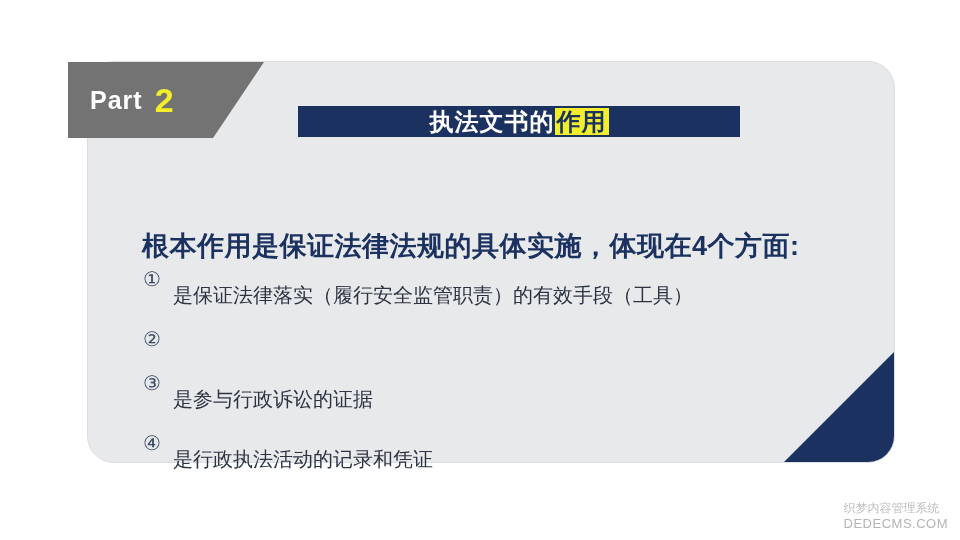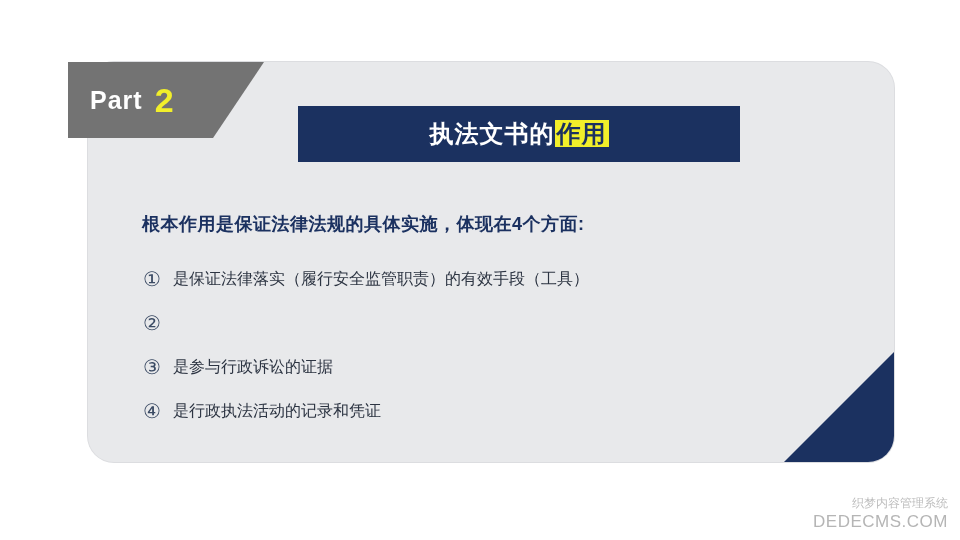--- a/index.html
+++ b/index.html
@@ -80,24 +80,24 @@
     margin-left: 12px;
     line-height: 1;
   }
 
   
   .title-bar {
     position: absolute;
     left: 298px;
     top: 106px;
     width: 442px;
-    height: 56px;
+    height: 31px;
     background: #1b3160;
     display: flex;
-    align-items: center;
+    align-items: flex-start;
     justify-content: center;
   }
   .title-bar .title-text {
     color: #ffffff;
     font-size: 24px;
     font-weight: bold;
     letter-spacing: 1px;
     white-space: nowrap;
   }
   .title-bar .title-text .hl {
@@ -112,22 +112,22 @@
     width: 442px;
     height: 46px;
     background: #b9bcc2;
     z-index: -1;
   }
 
   
   .lead {
     position: absolute;
     left: 142px;
-    top: 212px;
-    font-size: 18px;
+    top: 228px;
+    font-size: 27px;
     font-weight: bold;
     color: #1b3160;
     letter-spacing: 0.5px;
     white-space: nowrap;
   }
   .list {
     position: absolute;
     left: 143px;
     top: 264px;
     width: 700px;
@@ -138,43 +138,42 @@
     margin-bottom: 14px;
   }
   .item-marker {
     font-size: 20px;
     color: #3a4a63;
     width: 30px;
     flex: 0 0 30px;
     line-height: 30px;
   }
   .item-text {
-    font-size: 16px;
+    font-size: 20px;
     color: #2c3442;
     line-height: 30px;
     white-space: nowrap;
+    margin-top: 16px;
   }
 
   
   .watermark {
     position: absolute;
     right: 12px;
     bottom: 8px;
-    text-align: right;
     line-height: 1.25;
   }
   .wm-cn {
     font-size: 12px;
     color: #bdbdbd;
   }
   .wm-en {
-    font-size: 17px;
+    font-size: 13px;
     color: #b5b5b5;
     letter-spacing: 0.5px;
-    margin-left: 35px;
   }
 </style>
 </head>
 <body>
 
 <div class="slide">
 
   <div class="panel">
     <div class="corner-wedge"></div>
   </div>

